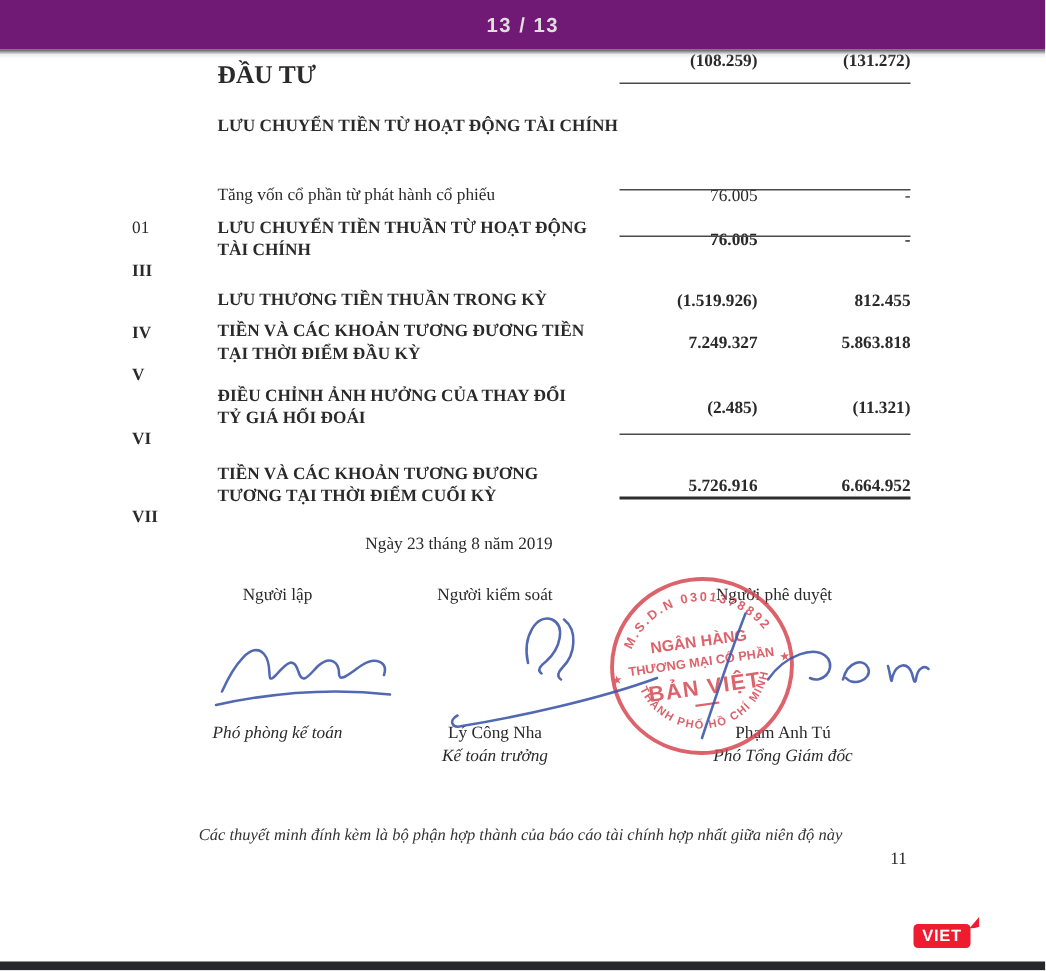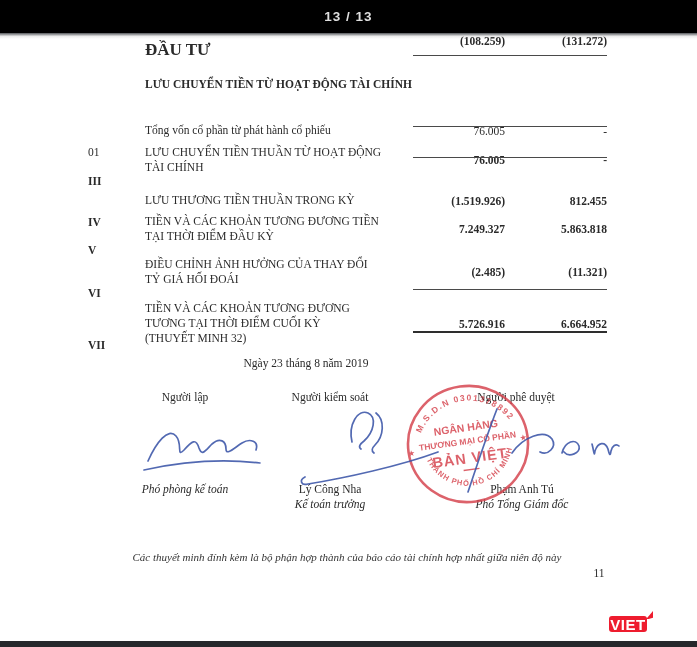--- a/index.html
+++ b/index.html
@@ -1,30 +1,30 @@
 <!DOCTYPE html>
 <html><head>
 <meta charset="utf-8">
 <style>
   html,body{margin:0;padding:0;background:#fff;}
   .stage{position:relative;width:697px;height:647px;background:#fff;overflow:hidden;
          font-family:"Liberation Serif",serif;color:#2a2a2a;}
   
-  .topbar{position:absolute;left:0;top:0;width:697px;height:33px;background:#000000;z-index:10;
+  .topbar{position:absolute;left:0;top:0;width:697px;height:33px;background:#701a75;z-index:10;
           display:flex;align-items:center;justify-content:center;}
   .topbar-shadow{position:absolute;left:0;top:33px;width:697px;height:6px;z-index:10;
           background:linear-gradient(#55585c,rgba(180,180,180,.25) 55%,rgba(255,255,255,0));}
   .pager{color:#dfdfdf;font-family:"Liberation Sans",sans-serif;font-size:13.5px;font-weight:bold;letter-spacing:1px;}
   
   .bottombar{position:absolute;left:0;top:641px;width:697px;height:6px;background:#26282b;z-index:10;}
   
   .trow{position:absolute;left:88px;display:flex;align-items:center;}
   .tcode{width:57px;font-size:11.5px;font-weight:bold;align-self:flex-start;line-height:15px;margin-top:44px;}
   .tcode.plain{font-weight:normal;}
-  .tlabel{width:260px;font-size:11.5px;font-weight:normal;line-height:15px;}
+  .tlabel{width:260px;font-size:11.5px;font-weight:bold;line-height:15px;}
   .tlabel.plain{font-weight:normal;}
   .tval{width:100px;text-align:right;font-size:11.5px;font-weight:bold;}
   .tval.v2{width:102px;}
   .tval.plain{font-weight:normal;}
   .rule{position:absolute;left:413px;width:194px;border-top:1px solid #4a4a4a;}
   .rule.thick{border-top:2.5px solid #2e2e2e;}
   .cut-label{position:absolute;left:145px;top:40px;font-size:17px;font-weight:bold;}
   .cut-vals{position:absolute;left:405px;top:35px;width:202px;display:flex;z-index:1;}
   .cut-vals .tval{width:100px;} .cut-vals .tval.v2{width:102px;}
   .section-head{position:absolute;left:145px;top:78px;font-size:11.5px;font-weight:bold;white-space:nowrap;text-align:center;}
@@ -40,21 +40,21 @@
   
   .ink{position:absolute;left:0;top:0;width:697px;height:647px;z-index:6;pointer-events:none;}
   
   .footnote{position:absolute;left:67px;top:551px;width:560px;text-align:center;
             font-size:11px;font-style:italic;color:#333;}
   .pagenum{position:absolute;left:580px;top:567px;width:38px;text-align:center;font-size:11.5px;}
   
   .viet{position:absolute;left:609px;top:611px;width:46px;height:26px;z-index:8;}
   .viet-badge{position:absolute;left:0;top:5px;width:38px;height:16px;background:#ee1c2e;
       border-radius:3px;display:flex;align-items:center;justify-content:center;
-      font-family:"Liberation Sans",sans-serif;font-weight:bold;font-size:15px;color:#fff;letter-spacing:.5px;}
+      font-family:"Liberation Sans",sans-serif;font-weight:bold;font-size:11px;color:#fff;letter-spacing:.5px;}
   .viet-corner{position:absolute;left:36px;top:0;width:8px;height:8px;background:#ee1c2e;
       clip-path:polygon(15% 100%,100% 0,100% 85%,45% 100%);}
 </style>
 </head>
 <body>
 
 <div class="stage">
 
   <div class="topbar">
     <span class="pager">13 / 13</span>
@@ -66,21 +66,21 @@
     <div class="tval">(108.259)</div>
     <div class="tval v2">(131.272)</div>
   </div>
   <div class="rule" style="top:55px"></div>
 
   <div class="section-head">LƯU CHUYỂN TIỀN TỪ HOẠT ĐỘNG TÀI CHÍNH</div>
 
   <div class="trow" style="top:101px">
     <div class="tcode plain">01</div>
     <div class="tlabel plain">
-      <div>Tổng vốn cổ phần từ phát hành cổ phiếu</div>
+      <div>Tăng vốn cổ phần từ phát hành cổ phiếu</div>
     </div>
     <div class="tval plain">76.005</div>
     <div class="tval v2 plain">-</div>
   </div>
 
   <div class="rule" style="top:126px"></div>
 
   <div class="trow" style="top:130px">
     <div class="tcode">III</div>
     <div class="tlabel">
@@ -122,21 +122,20 @@
     <div class="tval v2">(11.321)</div>
   </div>
 
   <div class="rule" style="top:289px"></div>
 
   <div class="trow" style="top:294px">
     <div class="tcode">VII</div>
     <div class="tlabel">
       <div>TIỀN VÀ CÁC KHOẢN TƯƠNG ĐƯƠNG</div>
       <div>TƯƠNG TẠI THỜI ĐIỂM CUỐI KỲ</div>
-      <div>(THUYẾT MINH 32)</div>
     </div>
     <div class="tval">5.726.916</div>
     <div class="tval v2">6.664.952</div>
   </div>
 
   <div class="rule thick" style="top:331px"></div>
 
   <div class="dateline">Ngày 23 tháng 8 năm 2019</div>
 
   <div class="sigrole" style="left:110px">Người lập</div>

